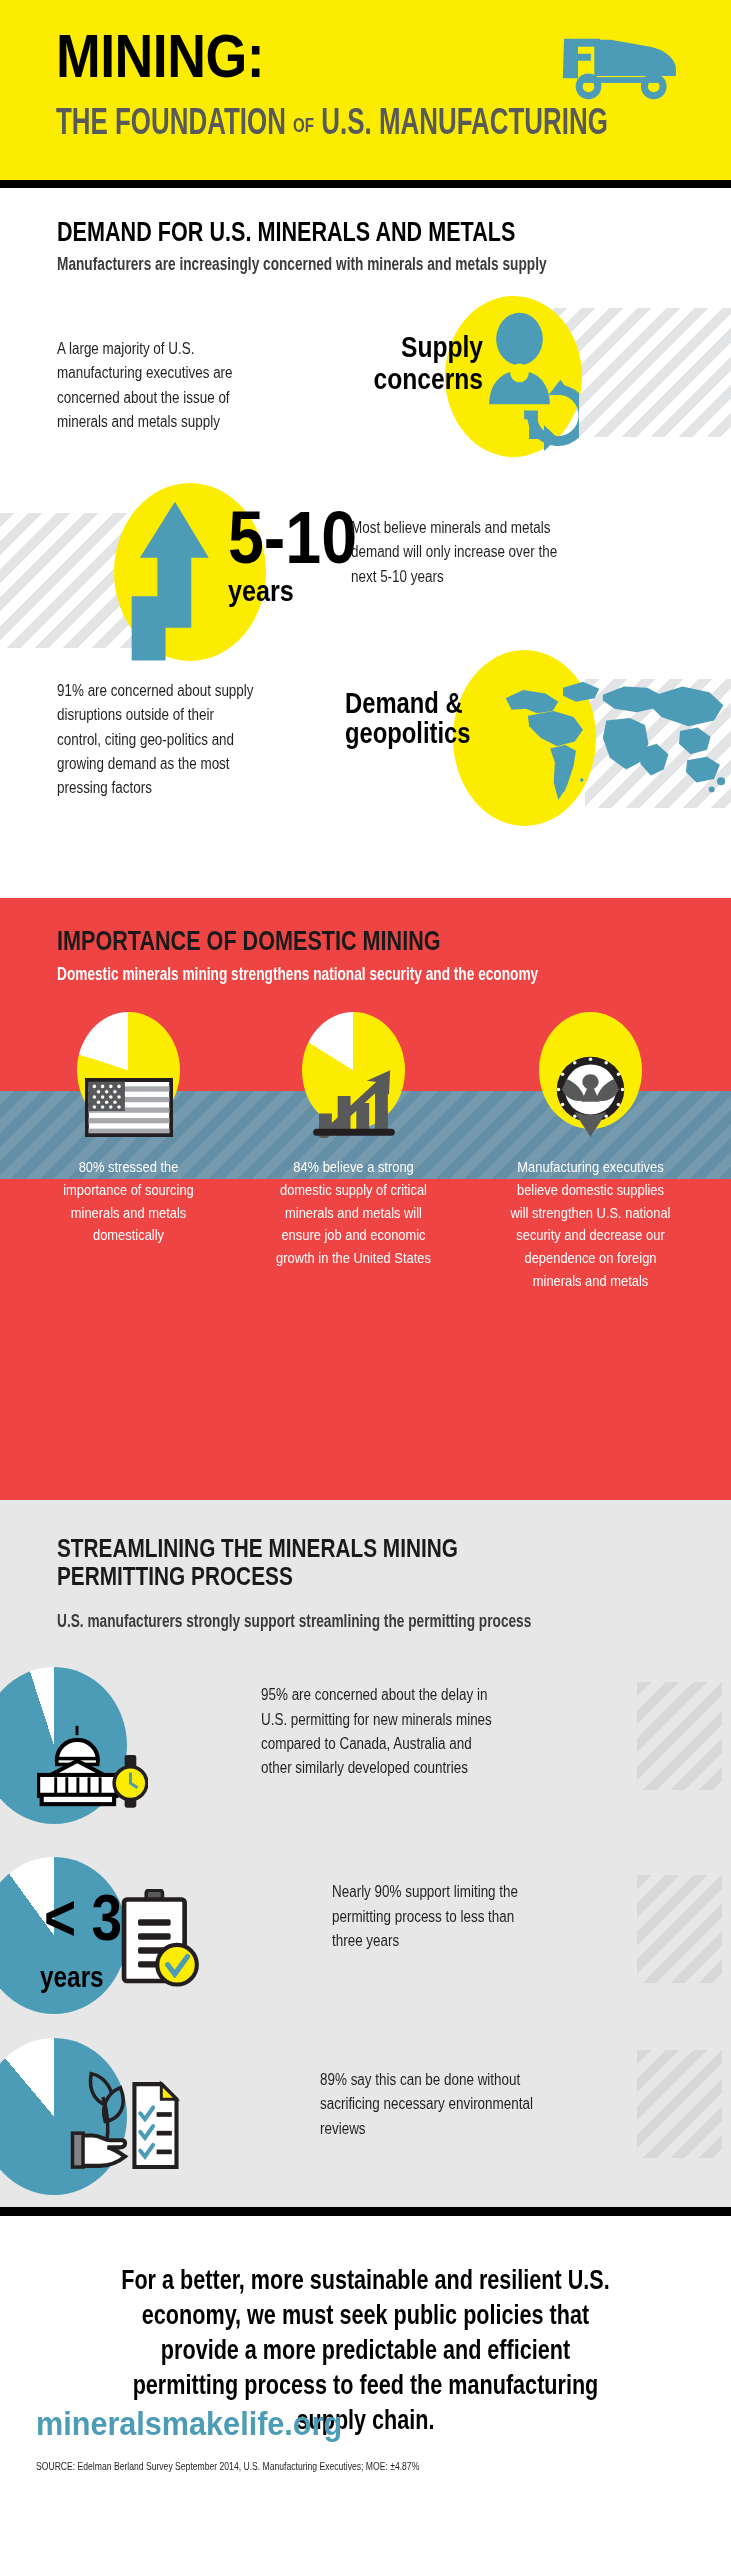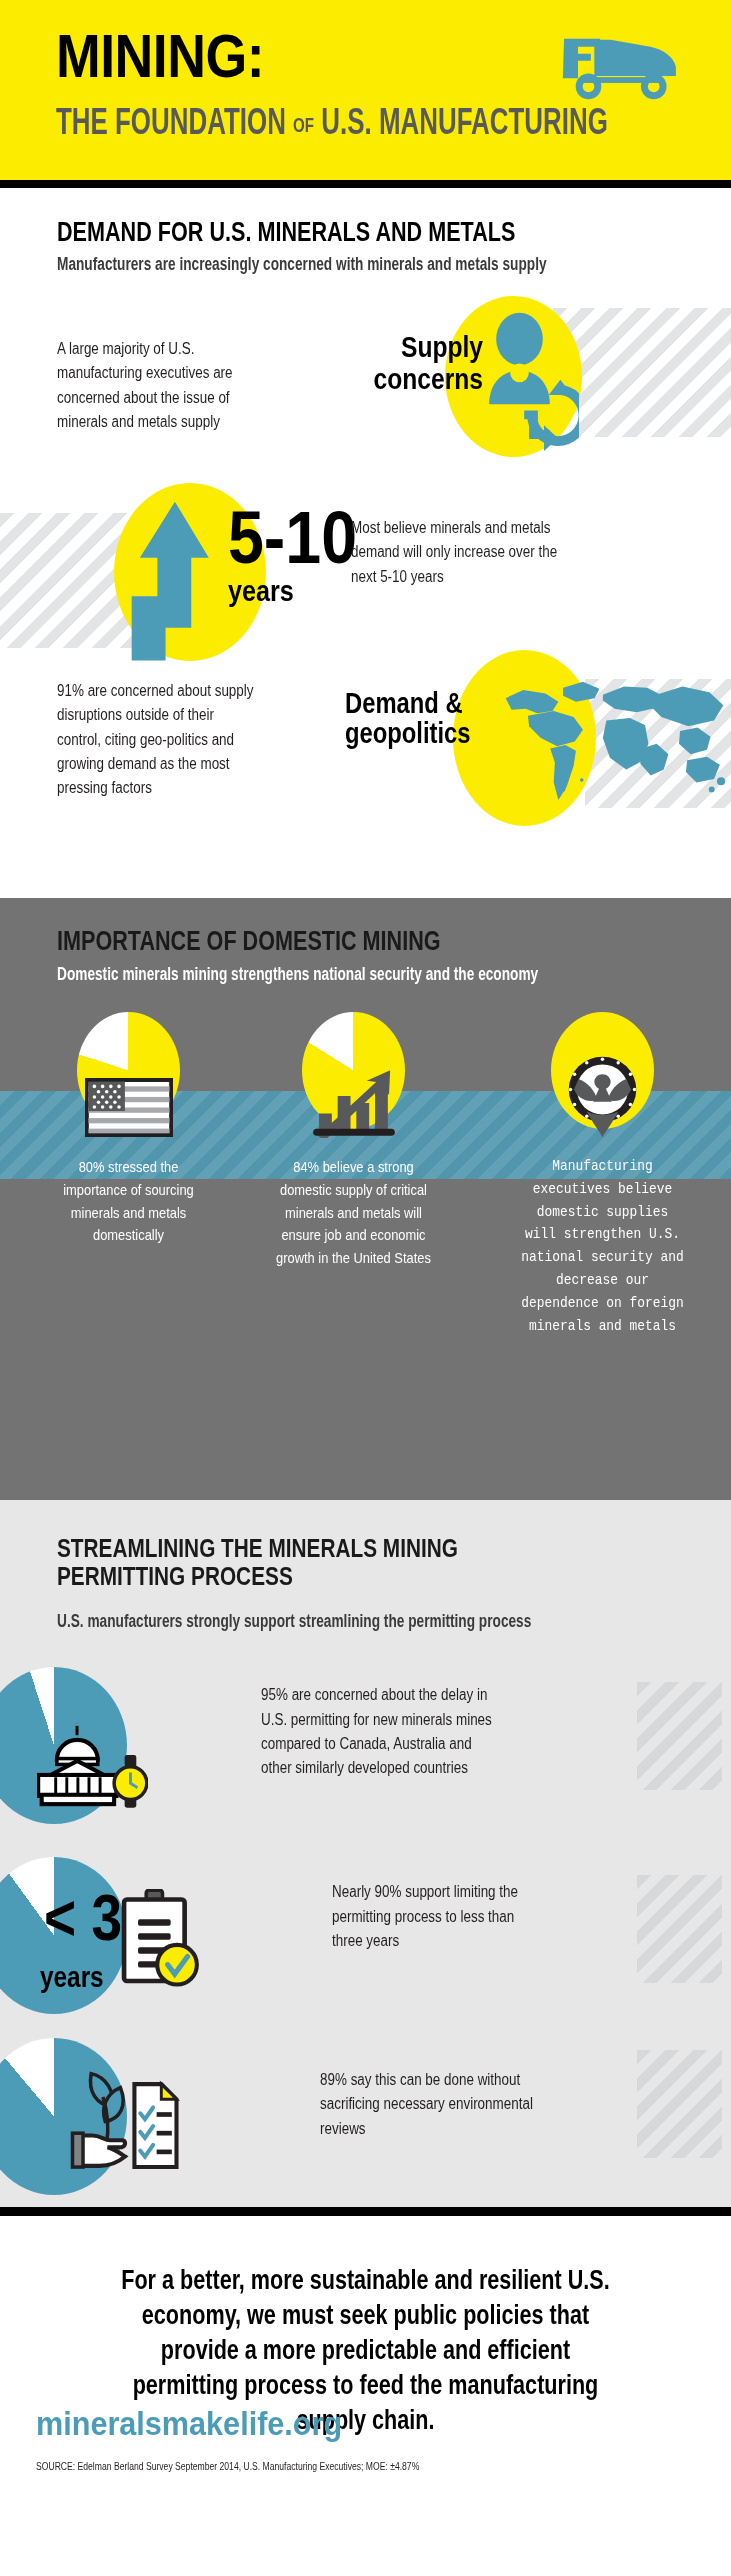--- a/index.html
+++ b/index.html
@@ -82,21 +82,21 @@
   #d3-text { position:absolute; left:57px; top:491px; width:234px; }
   #d3-stripe { position:absolute; left:585px; top:491px; width:146px; height:129px; }
   #d3-blob { position:absolute; left:453px; top:462px; width:143px; height:176px;
              background:#fced00; border-radius:50%; }
   #d3-map { position:absolute; left:494px; top:489px; width:237px; height:126px; }
   #d3-label { position:absolute; left:345px; top:500px; width:161px; text-align:left;
               font-size:29px; line-height:1.04; font-weight:bold; color:#000;
               transform:scaleX(0.82); transform-origin:left top; }
 
   
-  #sec-importance { position:absolute; left:0; top:898px; width:731px; height:602px; background:#737373; }
+  #sec-importance { position:absolute; left:0; top:898px; width:731px; height:602px; background:#ef4444; }
   #imp-stripe { position:absolute; left:0; top:193px; width:731px; height:88px; opacity:.85; }
   #imp-title { position:absolute; left:57px; top:28px; color:#1a1a1a; }
   #imp-sub   { position:absolute; left:57px; top:66px; color:#ffffff; }
   .imp-col { position:absolute; top:114px; width:193px; }
   .imp-pie { position:relative; width:103px; height:117px; margin:0 auto; }
   .imp-pie .disc { position:absolute; inset:0; border-radius:50%; }
   .imp-ico { position:absolute; left:0; right:0; margin:auto; }
   .imp-caption {
     margin-top:27px; text-align:center; color:#fff; font-size:15px; line-height:1.52;
     transform:scaleX(0.86); transform-origin:center top;
@@ -256,21 +256,21 @@
         <rect x="20" y="78" width="22" height="28" fill="#58595b"></rect>
         <rect x="52" y="48" width="22" height="58" fill="#58595b"></rect>
         <rect x="84" y="60" width="22" height="46" fill="#58595b"></rect>
         <rect x="116" y="30" width="22" height="76" fill="#58595b"></rect>
         <rect x="10" y="104" width="140" height="12" rx="6" fill="#231f20"></rect>
       </svg>
     </div>
     <div class="imp-caption">84% believe a strong domestic supply of critical minerals and metals will ensure job and economic growth in the United States</div>
   </div>
 
-  <div class="imp-col" style="left:506px;font-family:Liberation Mono, monospace;">
+  <div class="imp-col" style="left:494px;">
     <div class="imp-pie">
       <div class="disc" style="background:#fced00;"></div>
       <svg class="imp-ico" style="top:41px; width:99px; height:88px;" viewBox="0 0 170 150">
         <ellipse cx="85" cy="62" rx="58" ry="56" fill="#231f20"></ellipse>
         <ellipse cx="85" cy="62" rx="44" ry="43" fill="#fff"></ellipse>
         <g fill="#fff">
           <circle cx="85" cy="10" r="3"></circle>
             <circle cx="112" cy="16" r="3"></circle>
             <circle cx="133" cy="36" r="3"></circle>
           <circle cx="140" cy="62" r="3"></circle>

